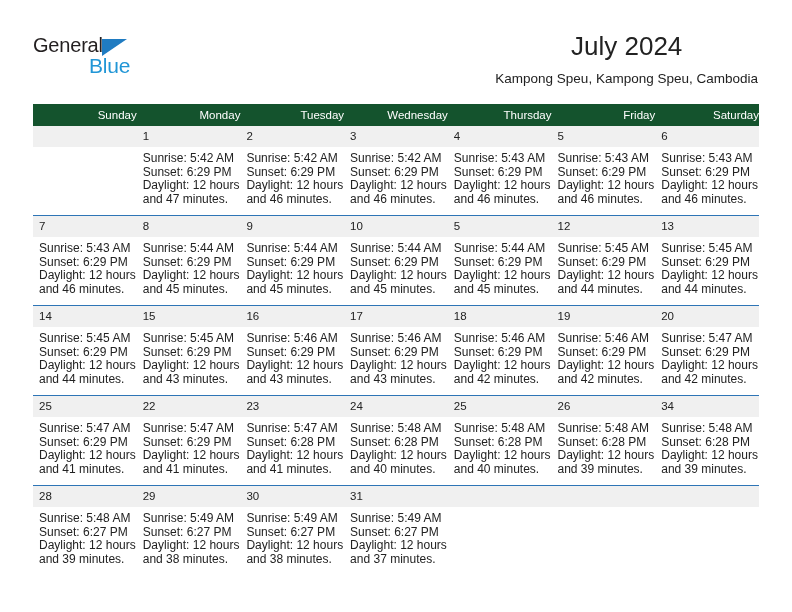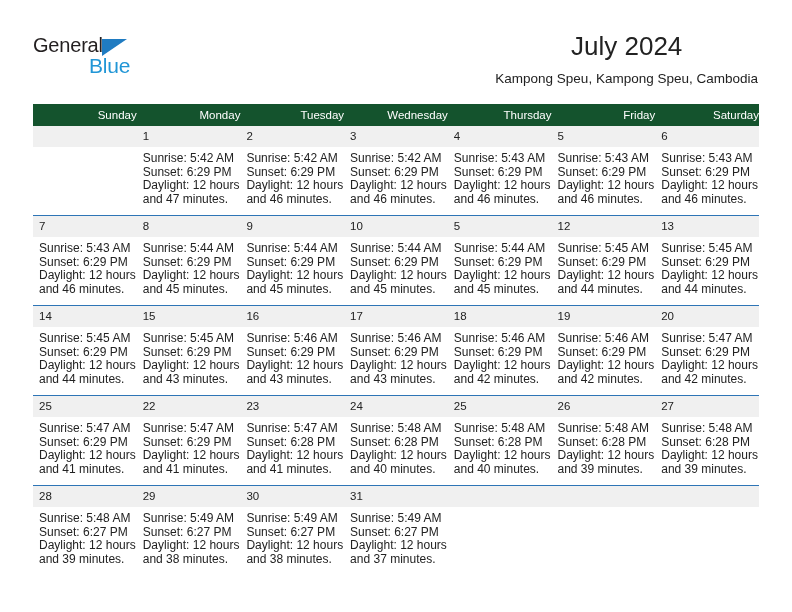--- a/index.html
+++ b/index.html
@@ -411,21 +411,21 @@
           <td>
             <span class="daynum">26</span>
             <div class="cell-body">
               <div>Sunrise: 5:48 AM</div>
               <div>Sunset: 6:28 PM</div>
               <div>Daylight: 12 hours</div>
               <div>and 39 minutes.</div>
             </div>
           </td>
           <td>
-            <span class="daynum">27</span>
+            <span class="daynum">34</span>
             <div class="cell-body">
               <div>Sunrise: 5:48 AM</div>
               <div>Sunset: 6:28 PM</div>
               <div>Daylight: 12 hours</div>
               <div>and 39 minutes.</div>
             </div>
           </td>
         </tr>
         <tr class="week-row">
           <td>

